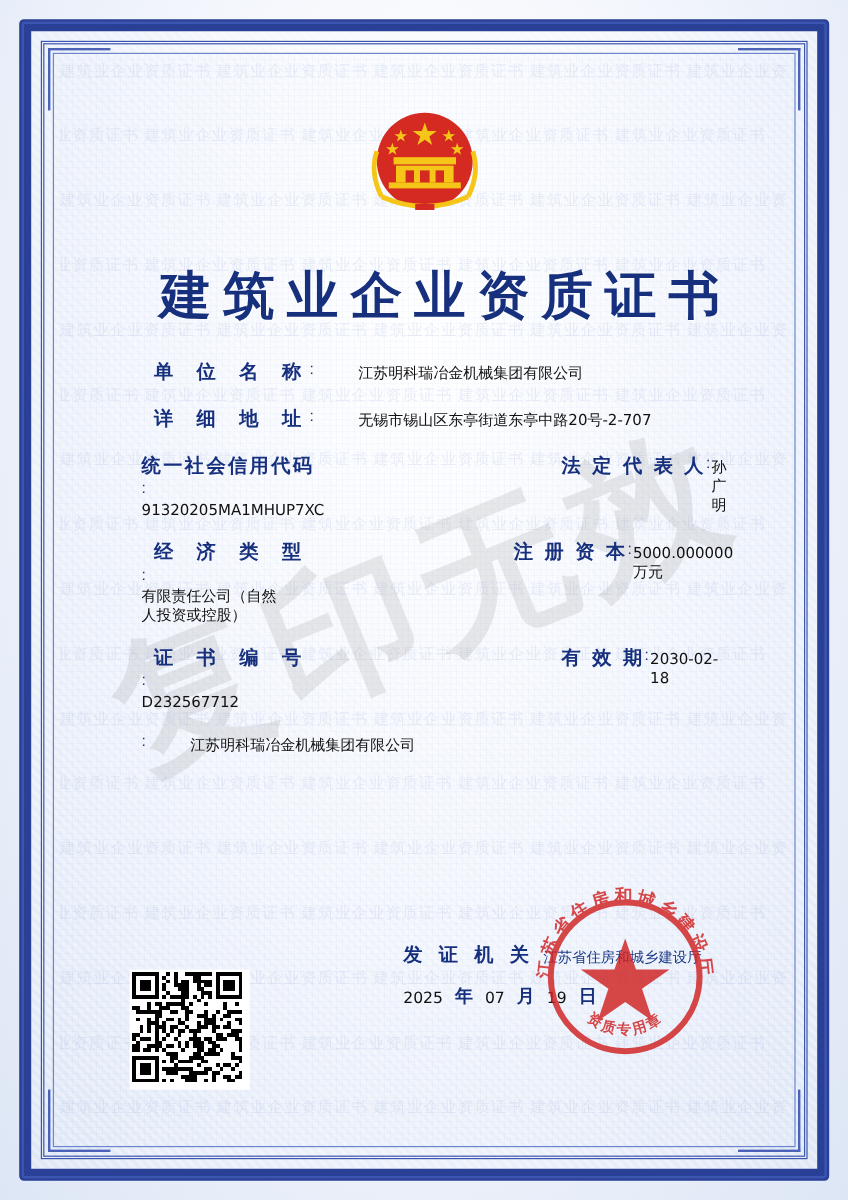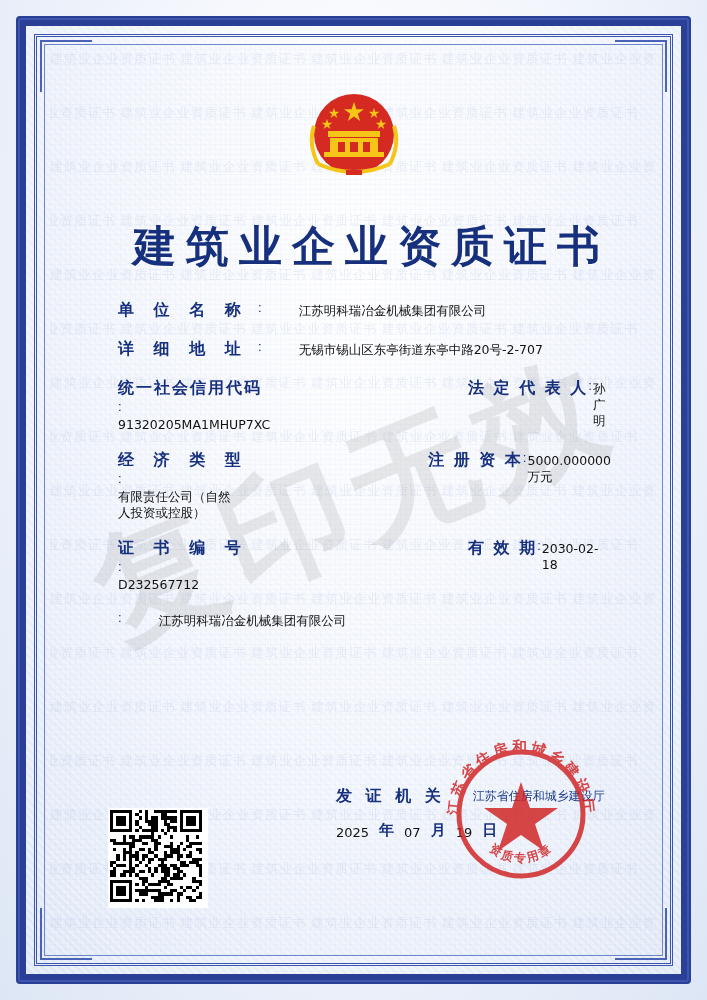--- a/index.html
+++ b/index.html
@@ -142,20 +142,21 @@
     align-items: flex-start;
     margin-bottom: 17px;
     min-height: 22px;
   }
   .lbl {
     color: #16307e;
     font-size: 16px;
     font-weight: bold;
     white-space: nowrap;
     font-family: "DejaVu Sans", sans-serif;
+    text-align: right;
   }
   .lbl.sp { letter-spacing: 7px; }
   .lbl.sp2 { letter-spacing: 2px; }
   .colon {
     color: #16307e;
     font-size: 13px;
     margin: 0 1px 0 0;
     align-self: flex-start;
   }
   .val {
@@ -197,25 +198,24 @@
   .issue {
     position: absolute;
     right: 96px;
     bottom: 160px;
     width: 275px;
     color: #16307e;
     font-family: "DejaVu Sans", sans-serif;
   }
   .issue-row1 {
     display: flex;
-    align-items: center;
+    align-items: flex-end;
     font-size: 16px;
     font-weight: bold;
     letter-spacing: 4px;
-    gap: 20px;
   }
   .issue-org {
     font-size: 12px;
     font-weight: normal;
     letter-spacing: 0;
     color: #1b3a86;
     margin-left: 8px;
   }
   .issue-row2 {
     display: flex;

